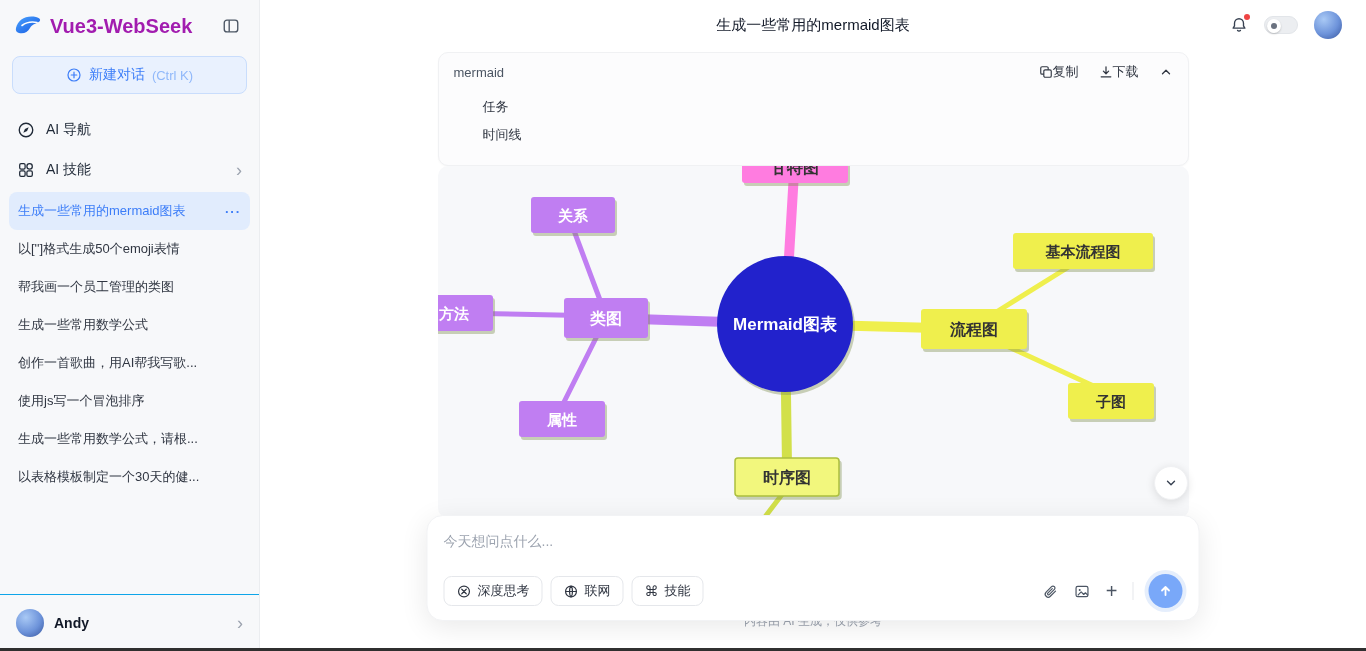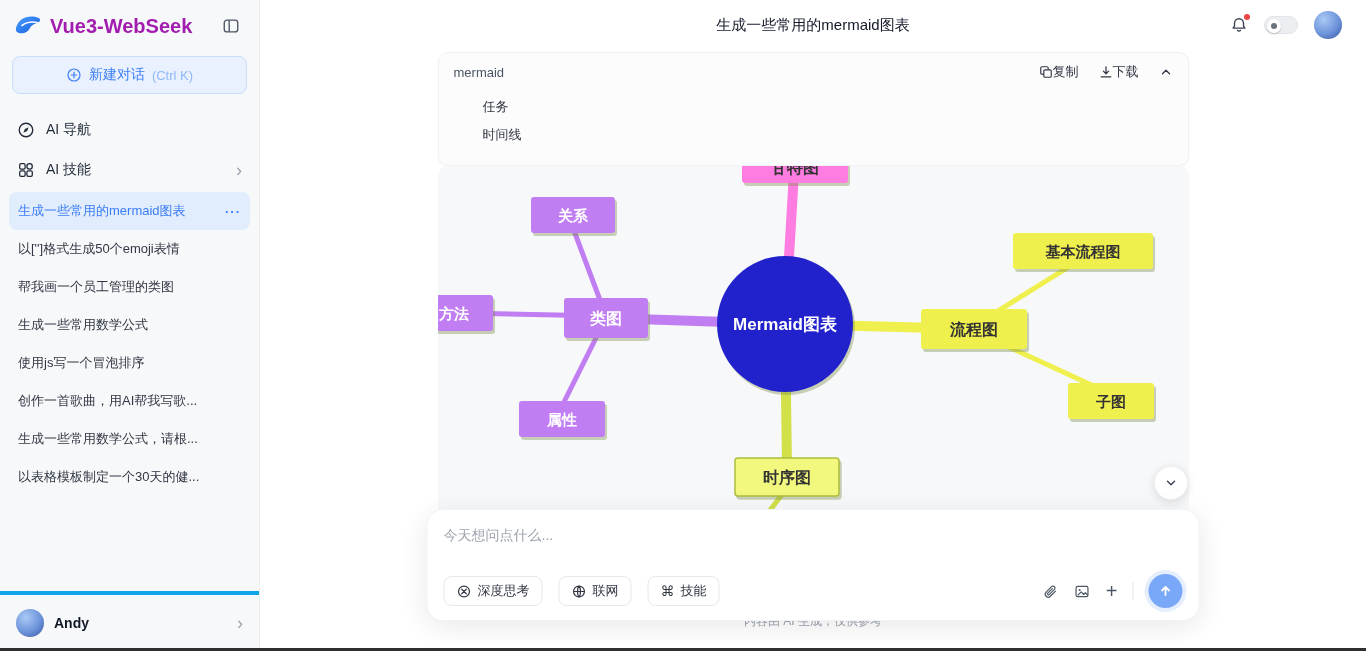--- a/index.html
+++ b/index.html
@@ -23,21 +23,21 @@
   .nav-item .chev { margin-left:auto; color:#9ca3af; font-size:18px; line-height:1; }
   .recent-head { display:flex; align-items:center; gap:11px; height:40px; padding:0 17px;
     margin-top:24px; font-size:14px; color:#1f2937; }
   .recent-head .archive { margin-left:auto; color:#4b5563; cursor:pointer; display:flex; }
   .conv-list { flex:1; overflow:hidden; padding:2px 9px 0; }
   .conv { display:flex; align-items:center; height:38px; padding:0 9px; border-radius:8px;
     font-size:13px; color:#303642; cursor:pointer; }
   .conv .label { white-space:nowrap; overflow:hidden; text-overflow:ellipsis; flex:1; }
   .conv.active { background:#e1ecfd; color:#3c7df8; }
   .conv .dots { margin-left:8px; font-weight:bold; letter-spacing:1px; }
-  .sb-foot { border-top:4px solid #0ea5e9; padding:14px 16px; display:flex; align-items:center; gap:10px; }
+  .sb-foot { border-top:1px solid #0ea5e9; padding:14px 16px; display:flex; align-items:center; gap:10px; }
   .sb-foot .uname { font-weight:bold; font-size:14px; flex:1; color:#111827; }
   .sb-foot .chev { color:#9ca3af; font-size:18px; cursor:pointer; }
   .avatar { border-radius:50%; background:radial-gradient(circle at 35% 30%, #a9c9f5 0%, #6d93da 55%, #35539c 100%); }
   .av-28 { width:28px; height:28px; }
 
   
   .main { flex:1; position:relative; height:100%; background:#fff; }
   .m-head { height:50px; position:relative; display:flex; align-items:center; }
   .m-title { position:absolute; left:0; right:0; text-align:center; font-size:15px; color:#111827; }
   .m-actions { margin-left:auto; display:flex; align-items:center; gap:16px; padding-right:24px; z-index:2; }
@@ -70,21 +70,21 @@
 
   .scroll-down { position:absolute; top:416px; right:178px; width:34px; height:34px; border-radius:50%;
     background:#fff; border:1px solid #f0f1f3; box-shadow:0 2px 10px rgba(0,0,0,.12);
     display:flex; align-items:center; justify-content:center; color:#374151; cursor:pointer; z-index:3; }
 
   .composer { position:absolute; left:50%; transform:translateX(-50%); bottom:30px; width:773px;
     background:#fff; border:1px solid #f2f3f5; border-radius:16px; box-shadow:0 6px 28px rgba(0,0,0,.09);
     padding:16px 16px 12px; z-index:4; }
   .composer input { width:100%; border:none; outline:none; font-size:14px; color:#111827; background:transparent; }
   .composer input::placeholder { color:#9ca3af; }
-  .comp-row { display:flex; align-items:center; margin-top:30px; gap:16px;justify-content:flex-end; }
+  .comp-row { display:flex; align-items:center; margin-top:24px; gap:8px;justify-content:flex-end; }
   .tool-pill { display:flex; align-items:center; gap:6px; height:30px; padding:0 12px;
     border:1px solid #e5e7eb; border-radius:8px; font-size:13px; color:#303642; background:#fff; cursor:pointer; }
   .comp-right { margin-left:auto; display:flex; align-items:center; gap:15px; color:#4b5563; }
   .icon-btn { display:flex; align-items:center; justify-content:center; cursor:pointer; color:#4b5563; }
   .plus-glyph { font-size:20px; line-height:1; color:#4b5563; }
   .v-div { width:1px; height:18px; background:#e5e7eb; }
   .send-btn { width:34px; height:34px; border-radius:50%; background:#79a8f9;
     box-shadow:0 0 0 4px #e5eefc; display:flex; align-items:center; justify-content:center; cursor:pointer; }
 
   .disclaimer { position:absolute; bottom:21px; left:0; right:0; text-align:center; font-size:12px; color:#9ca3af; z-index:2; }
@@ -153,24 +153,24 @@
       <div class="conv">
         <span class="label">以['']格式生成50个emoji表情</span>
       </div>
       <div class="conv">
         <span class="label">帮我画一个员工管理的类图</span>
       </div>
       <div class="conv">
         <span class="label">生成一些常用数学公式</span>
       </div>
       <div class="conv">
+        <span class="label">创作一首歌曲，用AI帮我写歌...</span>
+      </div>
+      <div class="conv">
         <span class="label">使用js写一个冒泡排序</span>
-      </div>
-      <div class="conv">
-        <span class="label">创作一首歌曲，用AI帮我写歌...</span>
       </div>
       <div class="conv">
         <span class="label">生成一些常用数学公式，请根...</span>
       </div>
       <div class="conv">
         <span class="label">以表格模板制定一个30天的健...</span>
       </div>
     </div>
 
     <div class="sb-foot">

